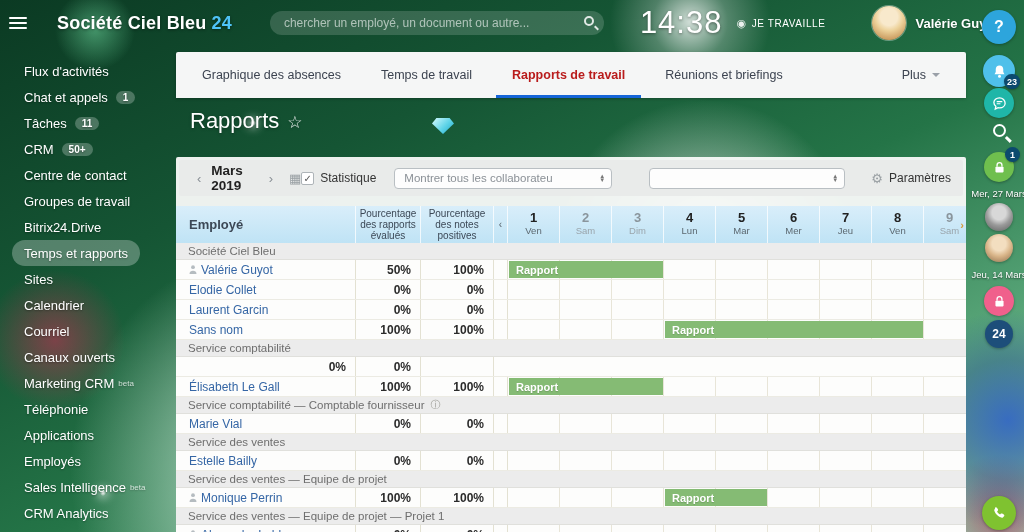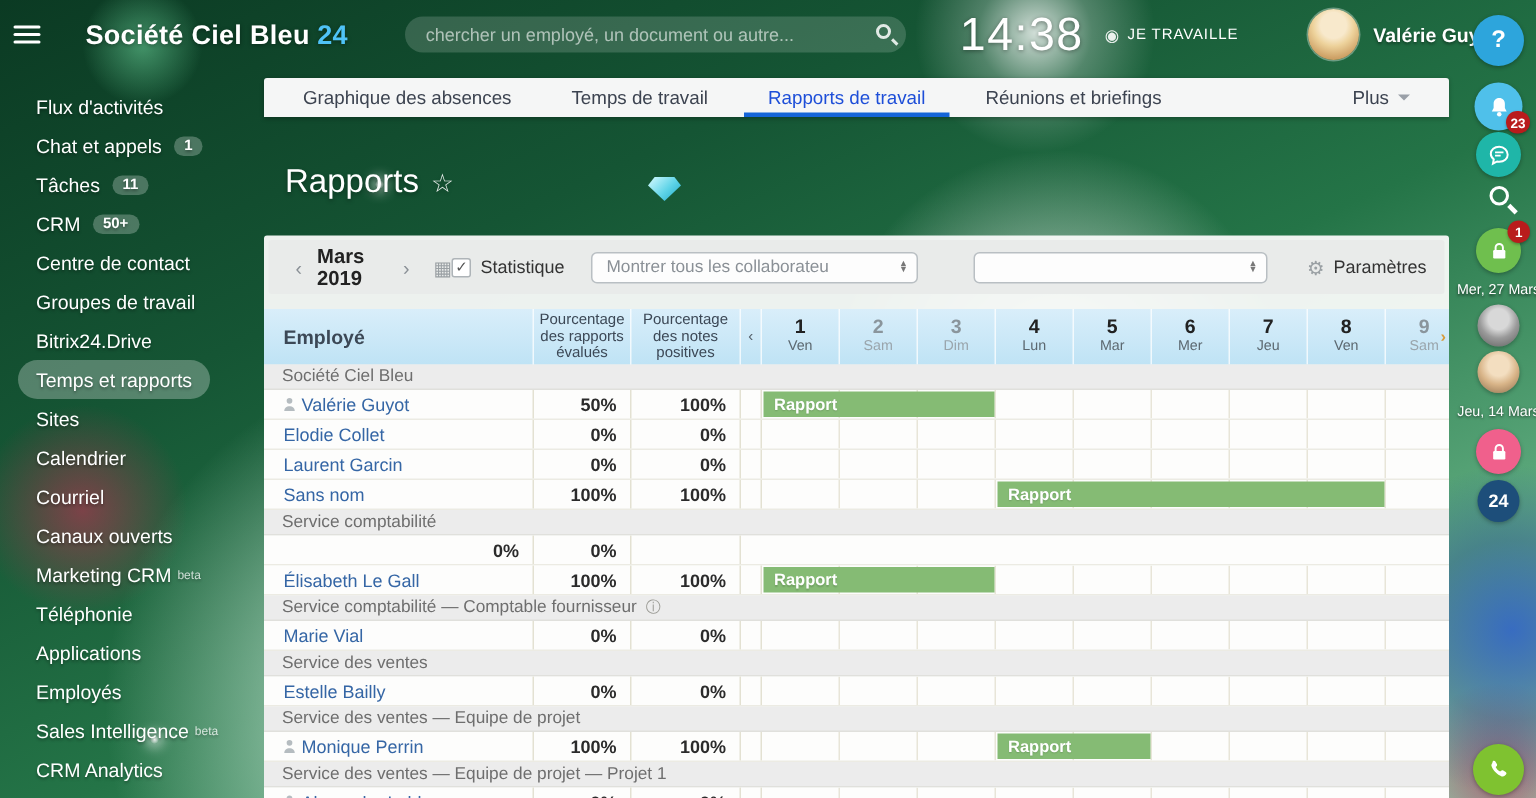--- a/index.html
+++ b/index.html
@@ -48,25 +48,25 @@
   .ucaret { margin-left:6px; font-size:8px; opacity:.8; }
 
   
   .sidebar { position:absolute; left:0; top:50px; width:176px; color:#fff; padding:8px 0 0 24px; }
   .sb-item { display:flex; align-items:center; height:26px; font-size:13px; text-shadow:0 1px 2px rgba(0,0,0,.35); white-space:nowrap; }
   .sb-item.active { background:rgba(255,255,255,.28); border-radius:14px; padding:0 12px; margin-left:-12px; width:fit-content; }
   .sb-sup { font-size:8px; margin-left:4px; opacity:.75; }
   .sb-badge { margin-left:8px; background:rgba(255,255,255,.25); border-radius:9px; font-size:10px; padding:1px 7px; font-weight:bold; }
 
   
-  .tabbar { position:absolute; left:176px; top:52px; width:790px; height:26px; background:#f5f6f6;
+  .tabbar { position:absolute; left:176px; top:52px; width:790px; height:46px; background:#f5f6f6;
     display:flex; align-items:stretch; border-radius:2px 2px 0 0; box-shadow:0 1px 3px rgba(0,0,0,.25); }
   .tab { display:flex; align-items:center; padding:0 20px; font-size:12.5px; color:#3c4350; position:relative; }
   .tab:first-child { margin-left:6px; }
-  .tab.active { color:#1d4ed8; font-weight:normal; }
+  .tab.active { color:#b91c1c; font-weight:bold; }
   .tab.active::after { content:""; position:absolute; left:4px; right:4px; bottom:0; height:3px; background:#1565d8; }
   .tab-more { margin-left:auto; display:flex; align-items:center; padding:0 26px; font-size:12.5px; color:#3c4350; }
   .tab-more .dash { margin-left:6px; width:0; height:0; border-left:4px solid transparent; border-right:4px solid transparent; border-top:4px solid #9aa0a8; }
 
   
   .ptitle { position:absolute; left:190px; top:108px; color:#fff; font-size:22px; font-weight:300; text-shadow:0 1px 3px rgba(0,0,0,.35); }
   .ptitle .star { font-size:17px; margin-left:8px; opacity:.9; }
 
   
   .panel { position:absolute; left:176px; top:157px; width:790px; bottom:0; background:rgba(249,250,249,.95); border-radius:2px; }
@@ -126,21 +126,21 @@
   .smag { position:relative; width:13px; height:13px; border:2.5px solid #fff; border-radius:50%; }
   .smag::after { content:""; position:absolute; width:7px; height:2.5px; background:#fff; transform:rotate(45deg); left:10px; top:12px; }
   .r-lock1 { top:152px; width:30px; height:30px; background:#6fbf4e; }
   .r-av1 { top:203px; width:28px; height:28px; background:radial-gradient(circle at 50% 35%, #d8d8d8 0 30%, #9a9a9a 55%, #5c5c5c); }
   .r-av2 { top:234px; width:28px; height:28px; background:radial-gradient(circle at 50% 35%, #f3dec0 0 30%, #d8b488 55%, #8a6a4a); }
   .r-lock2 { top:286px; width:30px; height:30px; background:#f0608c; }
   .r-b24 { top:320px; width:28px; height:28px; background:#1d4e7a; font-size:12px; font-weight:bold; }
   .r-phone { top:496px; width:34px; height:34px; background:#7fc230; }
   .rdate { position:absolute; width:56px; left:50%; transform:translateX(-50%); text-align:center; font-size:9.5px; text-shadow:0 1px 2px rgba(0,0,0,.65); white-space:nowrap; }
   .rd1 { top:188px; } .rd2 { top:269px; }
-  .rbadge { position:absolute; background:#b91c1c; color:#fff; border-radius:8px; min-width:15px; height:15px; font-size:9px; font-weight:bold;
+  .rbadge { position:absolute; background:#0c4a6e; color:#fff; border-radius:8px; min-width:15px; height:15px; font-size:9px; font-weight:bold;
     display:flex; align-items:center; justify-content:center; padding:0 3px; box-shadow:0 1px 2px rgba(0,0,0,.3); }
   .bb { right:-5px; bottom:-2px; } .lb { right:-6px; top:-5px; }
 </style>
 </head>
 <body>
 
 <div class="gem diamond" data-interactable="false"></div>
 <div class="gem sparkle" style="left:250px;top:120px;" data-interactable="false"></div>
 <div class="gem sparkle" style="left:330px;top:345px;" data-interactable="false"></div>
 <div class="gem sparkle" style="left:100px;top:490px;" data-interactable="false"></div>

